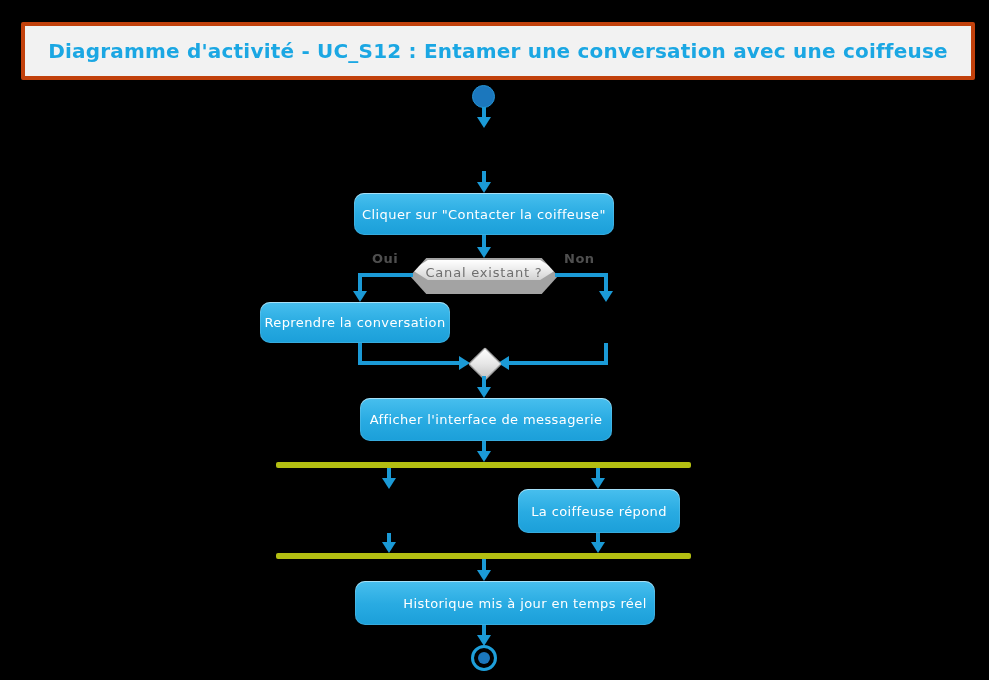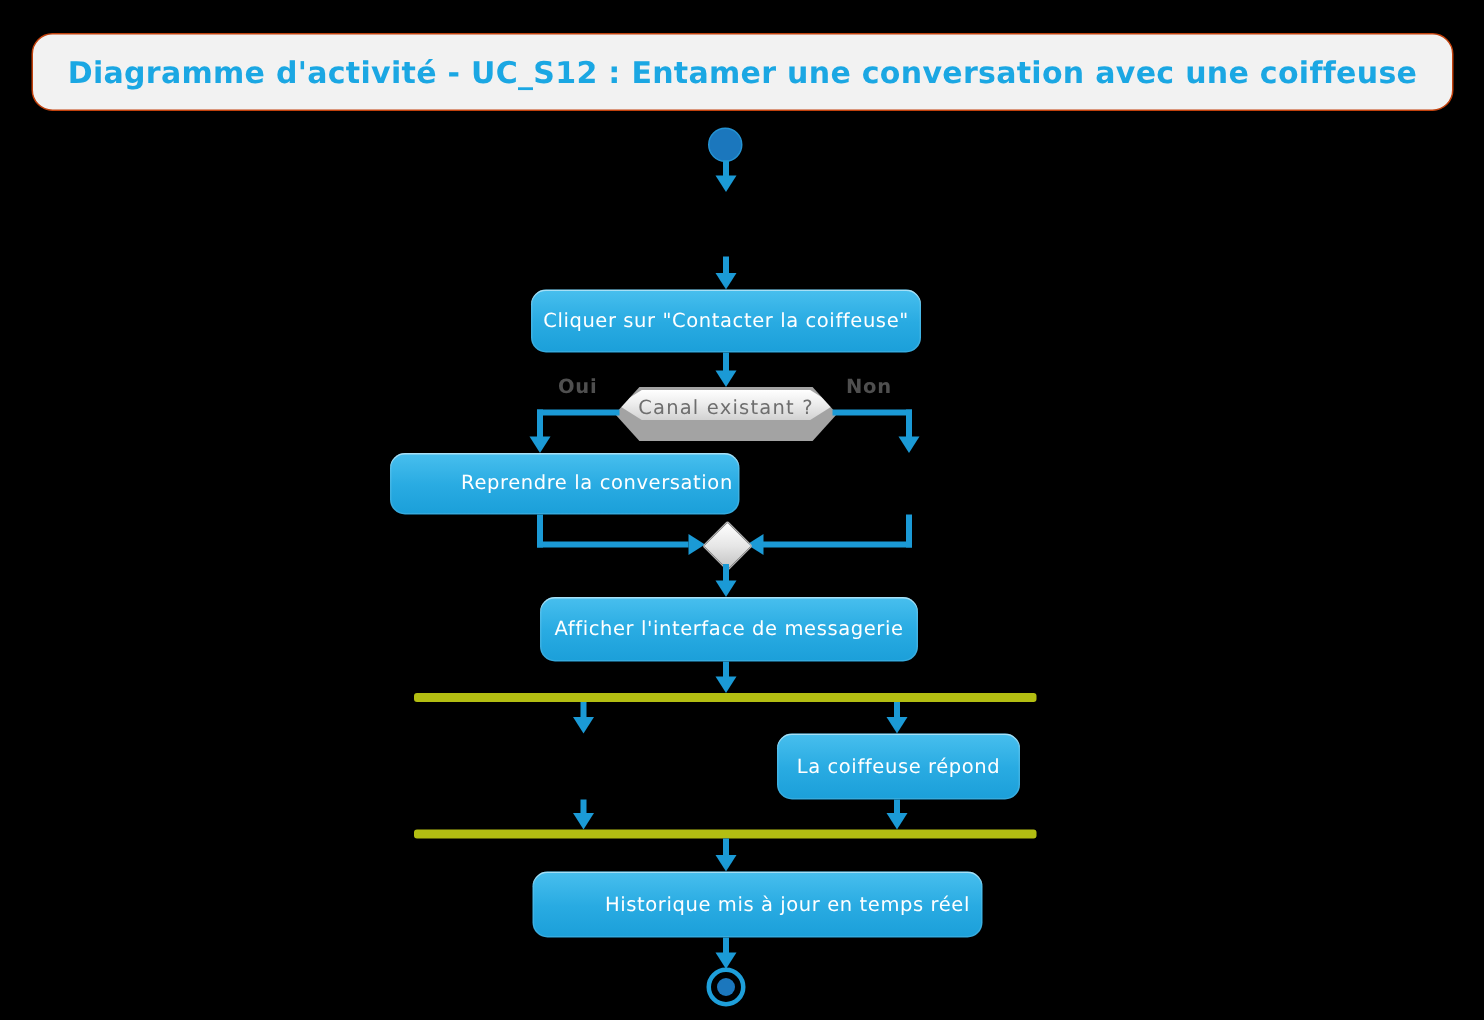--- a/index.html
+++ b/index.html
@@ -3,21 +3,21 @@
 <meta charset="utf-8">
 <style>
   html,body { margin:0; padding:0; background:#000; }
   .stage {
     position:relative; width:989px; height:680px; background:#000000;
     font-family:"DejaVu Sans","Liberation Sans",sans-serif; overflow:hidden;
   }
   
   .title-bar {
     position:absolute; left:21px; top:22px; width:946px; height:50px;
-    background:#f2f2f2; border:1px solid #c2410c; border-radius:14px;
+    background:#f2f2f2; border:4px solid #c2410c; border-radius:2px;
     display:flex; align-items:center; justify-content:center;
     box-shadow:0 2px 4px rgba(0,0,0,.55);
   }
   .title-text { color:#1ba7e3; font-size:20px; font-weight:bold; letter-spacing:.2px; white-space:nowrap; }
 
   
   .node {
     position:absolute; display:flex; align-items:center; justify-content:center;
     color:#ffffff; font-size:13px; letter-spacing:.4px; text-align:center;
     border-radius:10px;
@@ -110,21 +110,21 @@
   </div>
 
   <div class="hline" style="left:358px;top:273px;width:55px;"></div>
   <div class="vline" style="left:358px;top:273px;height:20px;"></div>
   <div class="ah ah-down" style="left:353px;top:291px;"></div>
 
   <div class="hline" style="left:555px;top:273px;width:53px;"></div>
   <div class="vline" style="left:604px;top:273px;height:20px;"></div>
   <div class="ah ah-down" style="left:599px;top:291px;"></div>
 
-  <div class="node" style="left:260px;top:302px;width:190px;height:41px;padding-left:43px;">
+  <div class="node" style="left:260px;top:302px;width:190px;height:41px;">
     <span>Reprendre la conversation</span>
   </div>
 
 
   <div class="vline" style="left:358px;top:343px;height:22px;"></div>
   <div class="hline" style="left:358px;top:361px;width:101px;"></div>
   <div class="ah ah-right" style="left:459px;top:356px;"></div>
 
   <div class="vline" style="left:604px;top:343px;height:22px;"></div>
   <div class="hline" style="left:508px;top:361px;width:100px;"></div>

